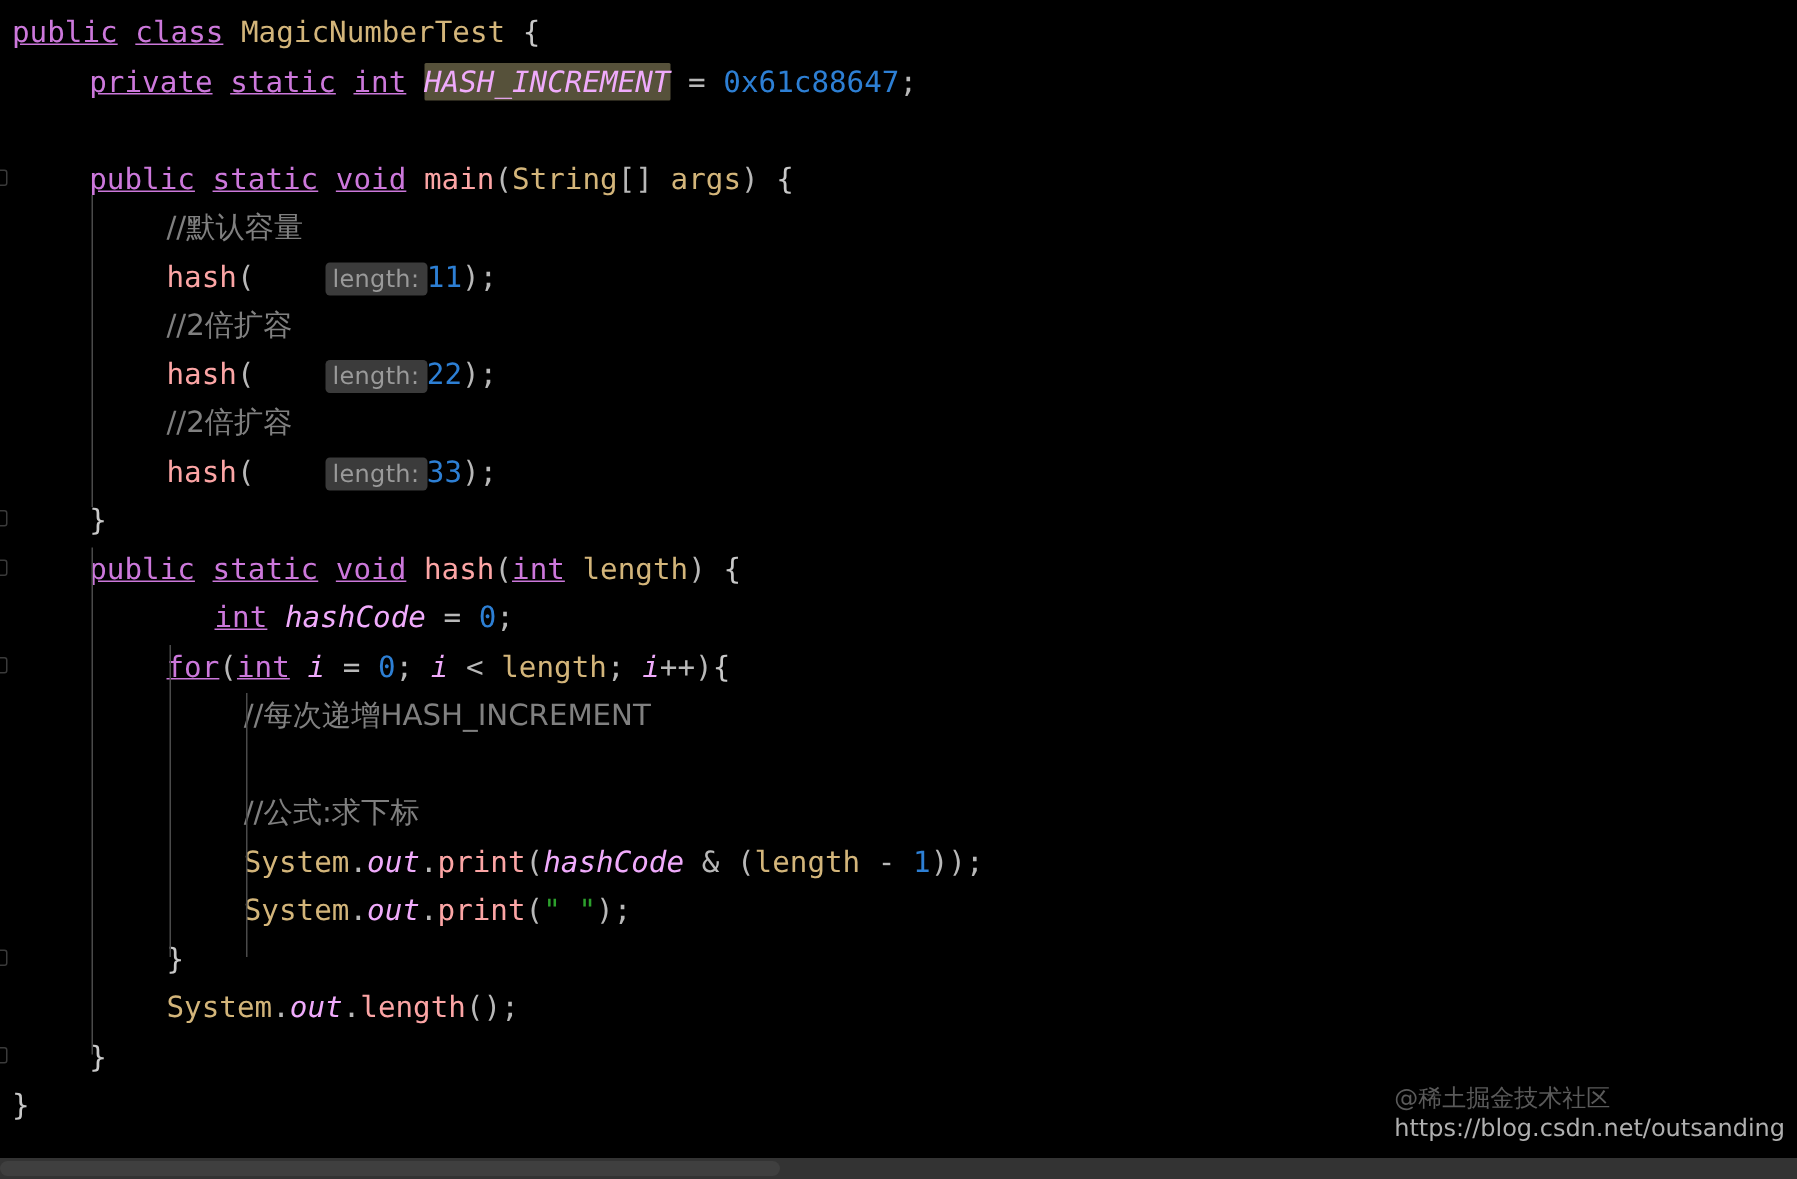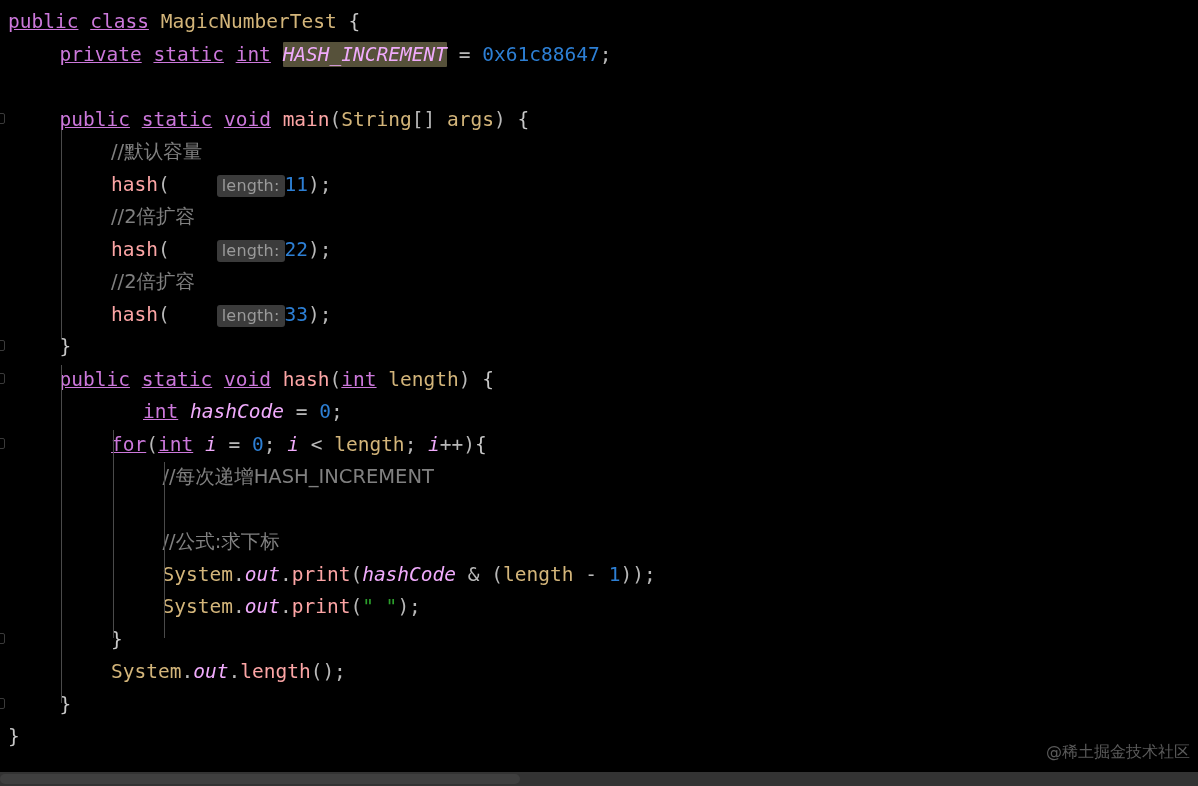--- a/index.html
+++ b/index.html
@@ -173,19 +173,20 @@
       <div class="fold-marker" style="top: 112.5px;"></div>
       <div class="fold-marker" style="top: 340px;"></div>
       <div class="fold-marker" style="top: 372.5px;"></div>
       <div class="fold-marker" style="top: 437.5px;"></div>
       <div class="fold-marker" style="top: 632.5px;"></div>
       <div class="fold-marker" style="top: 697.5px;"></div>
     </div>
 
   <div id="watermark">
     <div id="wm-handle">@稀土掘金技术社区</div>
+    <div id="wm-url">https://blog.csdn.net/outsanding</div>
   </div>
 
   <div id="hscroll-track" style="background: rgb(51, 51, 51);">
     <div id="hscroll-thumb"></div>
   </div>
 
 </div>
 
 </body></html>

